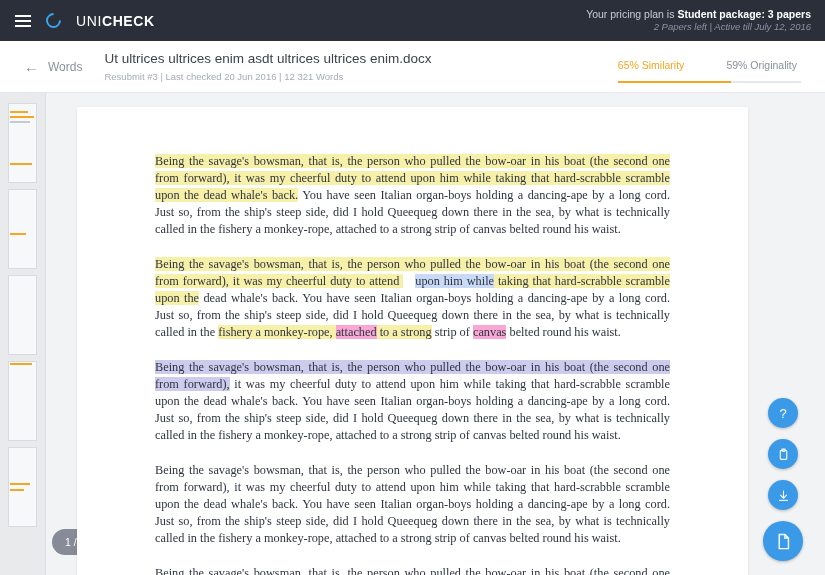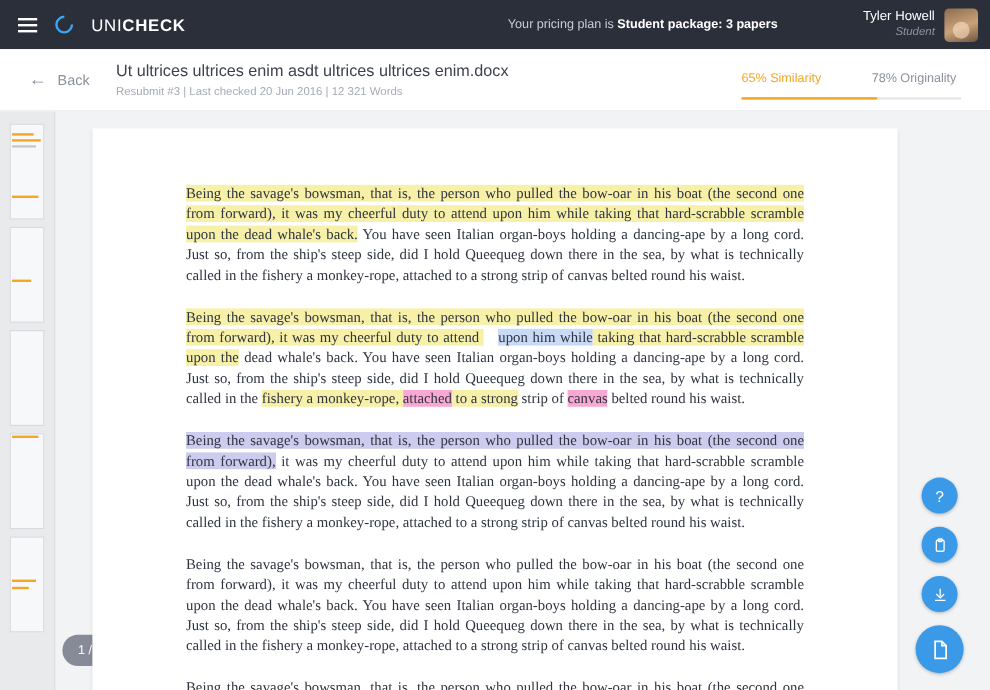--- a/index.html
+++ b/index.html
@@ -242,43 +242,37 @@
     <div class="brand-name">
       <span class="uni"><span style="font-weight:400">UNI</span><span style="font-weight:700">CHECK</span></span>
     </div>
   </div>
 
   <div class="topbar-right">
     <div class="pricing">
       <div class="line1">
         <span>Your pricing plan is </span><strong>Student package: 3 papers</strong>
       </div>
-    </div>
-    <div class="user-block">
-      <div class="user-text">
-        <div class="user-name">Tyler Howell</div>
-        <div class="user-role">Student</div>
-      </div>
-      <div class="avatar"></div>
+      <div class="line2">2 Papers left | Active till July 12, 2016</div>
     </div>
   </div>
 </div>
 
 <div class="subheader">
   <div class="back-link">
     <span class="back-arrow">←</span>
-    <span>Back</span>
+    <span>Words</span>
   </div>
   <div class="doc-info">
     <div class="doc-title">Ut ultrices ultrices enim asdt ultrices ultrices enim.docx</div>
     <div class="doc-meta">Resubmit #3 | Last checked 20 Jun 2016 | 12 321 Words</div>
   </div>
   <div class="scores">
     <div class="score similarity">65% Similarity</div>
-    <div class="score originality">78% Originality</div>
+    <div class="score originality">59% Originality</div>
     <div class="score-bar">
       <div class="fill"></div>
     </div>
   </div>
 </div>
 
 <div class="workspace">
 
   <div class="rail">
     <div class="rail-page" style="top:10px;height:80px;"></div>

